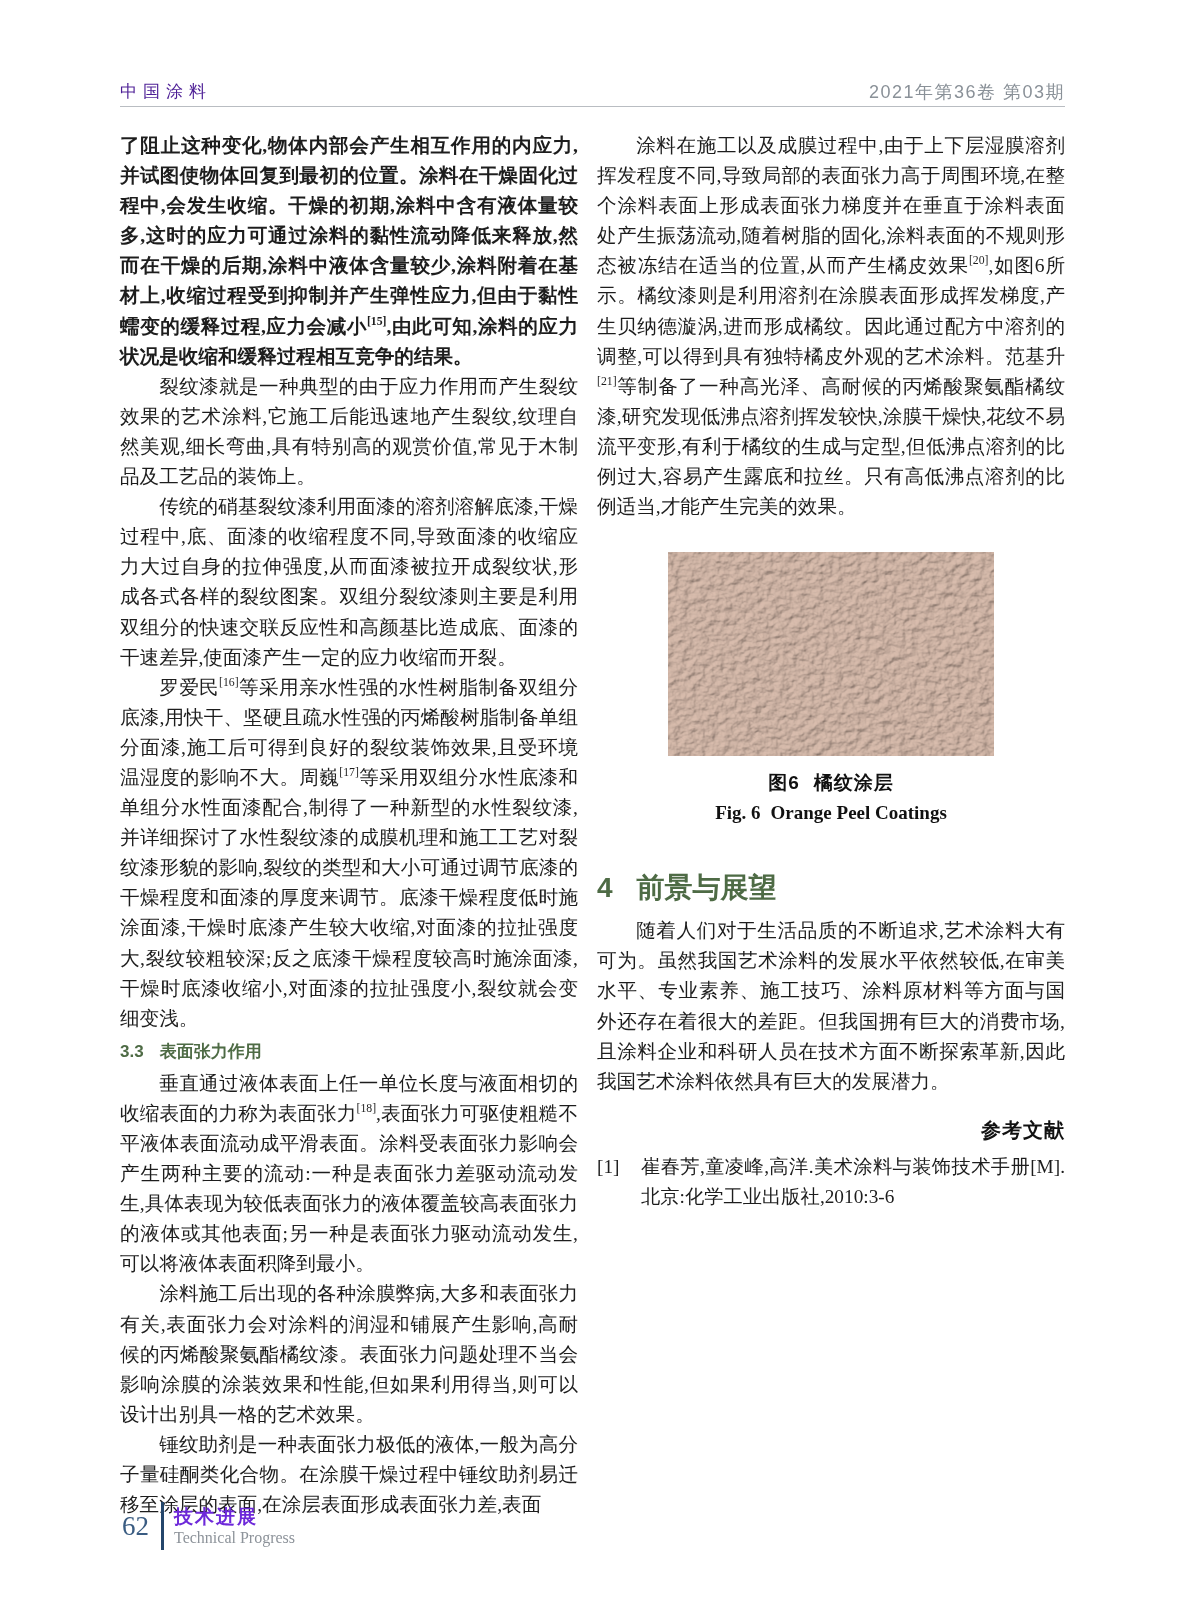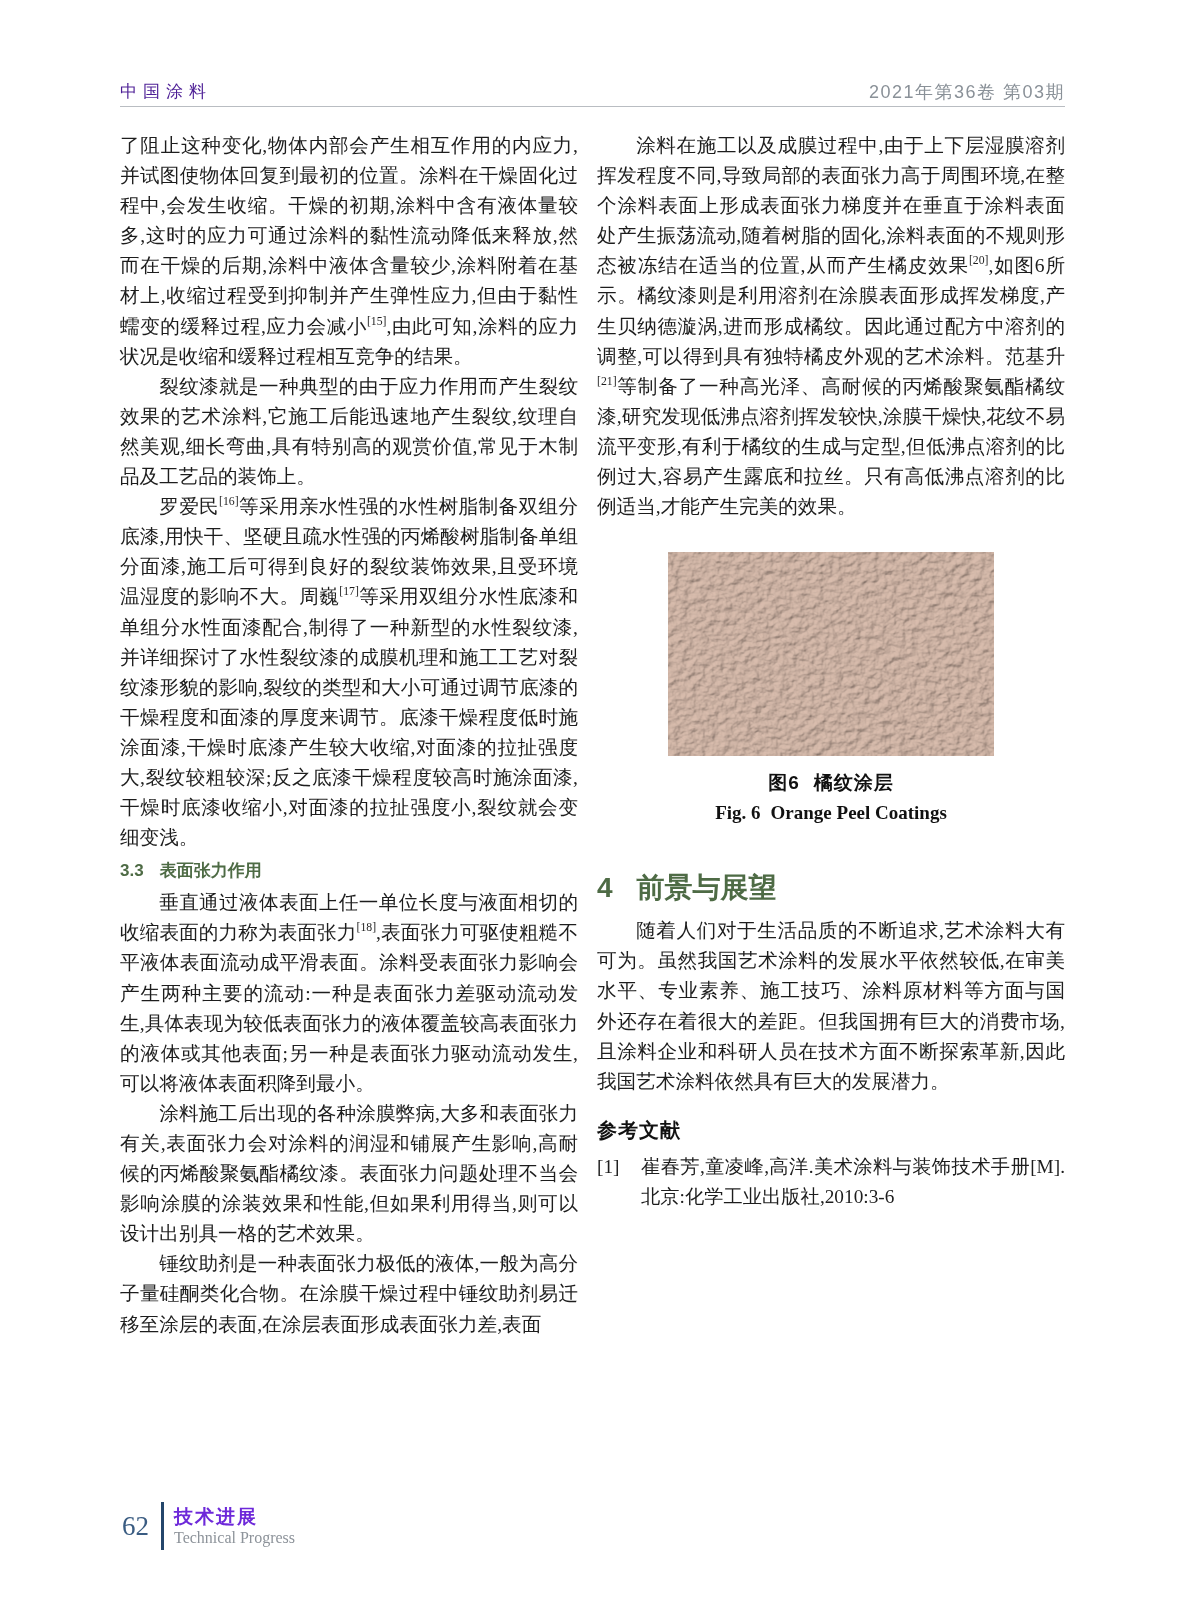--- a/index.html
+++ b/index.html
@@ -31,21 +31,21 @@
   
   .col{position:absolute;top:131px;}
   .col-left{left:120px;width:458px;}
   .col-right{left:597px;width:468px;}
   p.body{
     margin:0;
     font-size:19.6px;line-height:30.1px;
     text-align:justify;
     text-indent:2em;
   }
-  p.body.cont{text-indent:0;}
+  p.body.cont{text-indent:0;font-weight:bold;}
   p.body sup{font-size:0.6em;line-height:0;vertical-align:super;}
   
   .h33{
     margin:3px 0 2px 0;
     font-family:"Liberation Sans","DejaVu Sans",sans-serif;
     font-weight:bold;font-size:17px;line-height:30px;
     color:#4e6b45;
   }
   .h33 .num{margin-right:16px;}
   .h4{
@@ -70,21 +70,21 @@
   }
   .cap-zh .capnum{margin-right:14px;}
   .cap-en{
     margin-top:6px;text-align:center;
     font-family:"Liberation Serif","DejaVu Serif",serif;
     font-weight:bold;font-size:19px;color:#111;
   }
   .cap-en .capnum{margin-right:10px;}
   
   .ref-title{
-    margin-top:20px;text-align:left;
+    margin-top:20px;text-align:right;
     font-family:"Liberation Sans","DejaVu Sans",sans-serif;
     font-weight:bold;font-size:20px;color:#111;
     letter-spacing:1px;
   }
   .ref-item{
     margin-top:8px;display:flex;
     font-size:19.3px;line-height:30.5px;
   }
   .ref-label{flex:0 0 44px;}
   .ref-text{flex:1;text-align:justify;}
@@ -114,20 +114,21 @@
 
 <div class="page">
 
   <div class="hdr-left">中国涂料</div>
   <div class="hdr-right">2021年第36卷  第03期</div>
   <div class="hdr-rule"></div>
 
   <div class="col col-left">
     <p class="body cont">了阻止这种变化,物体内部会产生相互作用的内应力,并试图使物体回复到最初的位置。涂料在干燥固化过程中,会发生收缩。干燥的初期,涂料中含有液体量较多,这时的应力可通过涂料的黏性流动降低来释放,然而在干燥的后期,涂料中液体含量较少,涂料附着在基材上,收缩过程受到抑制并产生弹性应力,但由于黏性蠕变的缓释过程,应力会减小<sup>[15]</sup>,由此可知,涂料的应力状况是收缩和缓释过程相互竞争的结果。</p>
     <p class="body">裂纹漆就是一种典型的由于应力作用而产生裂纹效果的艺术涂料,它施工后能迅速地产生裂纹,纹理自然美观,细长弯曲,具有特别高的观赏价值,常见于木制品及工艺品的装饰上。</p>
+    <p class="body">传统的硝基裂纹漆利用面漆的溶剂溶解底漆,干燥过程中,底、面漆的收缩程度不同,导致面漆的收缩应力大过自身的拉伸强度,从而面漆被拉开成裂纹状,形成各式各样的裂纹图案。双组分裂纹漆则主要是利用双组分的快速交联反应性和高颜基比造成底、面漆的干速差异,使面漆产生一定的应力收缩而开裂。</p>
     <p class="body">罗爱民<sup>[16]</sup>等采用亲水性强的水性树脂制备双组分底漆,用快干、坚硬且疏水性强的丙烯酸树脂制备单组分面漆,施工后可得到良好的裂纹装饰效果,且受环境温湿度的影响不大。周巍<sup>[17]</sup>等采用双组分水性底漆和单组分水性面漆配合,制得了一种新型的水性裂纹漆,并详细探讨了水性裂纹漆的成膜机理和施工工艺对裂纹漆形貌的影响,裂纹的类型和大小可通过调节底漆的干燥程度和面漆的厚度来调节。底漆干燥程度低时施涂面漆,干燥时底漆产生较大收缩,对面漆的拉扯强度大,裂纹较粗较深;反之底漆干燥程度较高时施涂面漆,干燥时底漆收缩小,对面漆的拉扯强度小,裂纹就会变细变浅。</p>
     <h3 class="h33">
       <span class="num">3.3</span><span>表面张力作用</span>
     </h3>
     <p class="body">垂直通过液体表面上任一单位长度与液面相切的收缩表面的力称为表面张力<sup>[18]</sup>,表面张力可驱使粗糙不平液体表面流动成平滑表面。涂料受表面张力影响会产生两种主要的流动:一种是表面张力差驱动流动发生,具体表现为较低表面张力的液体覆盖较高表面张力的液体或其他表面;另一种是表面张力驱动流动发生,可以将液体表面积降到最小。</p>
     <p class="body">涂料施工后出现的各种涂膜弊病,大多和表面张力有关,表面张力会对涂料的润湿和铺展产生影响,高耐候的丙烯酸聚氨酯橘纹漆。表面张力问题处理不当会影响涂膜的涂装效果和性能,但如果利用得当,则可以设计出别具一格的艺术效果。</p>
     <p class="body">锤纹助剂是一种表面张力极低的液体,一般为高分子量硅酮类化合物。在涂膜干燥过程中锤纹助剂易迁移至涂层的表面,在涂层表面形成表面张力差,表面</p>
   </div>
 
   <div class="col col-right">

